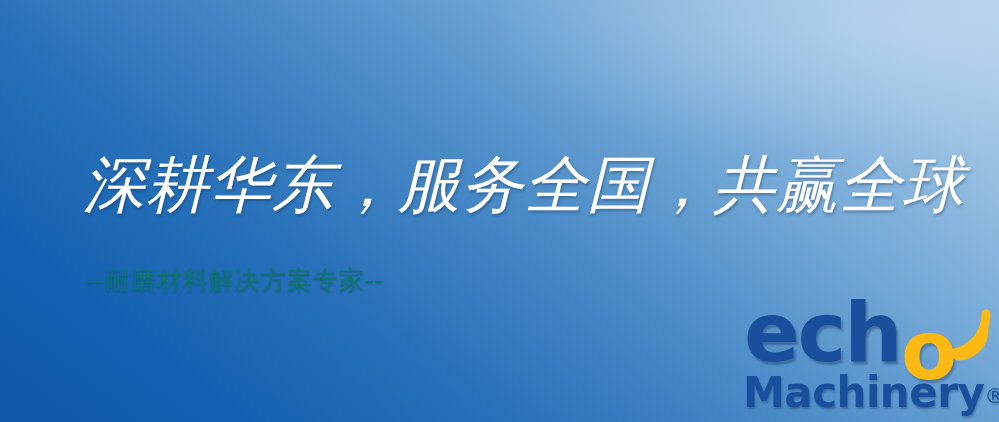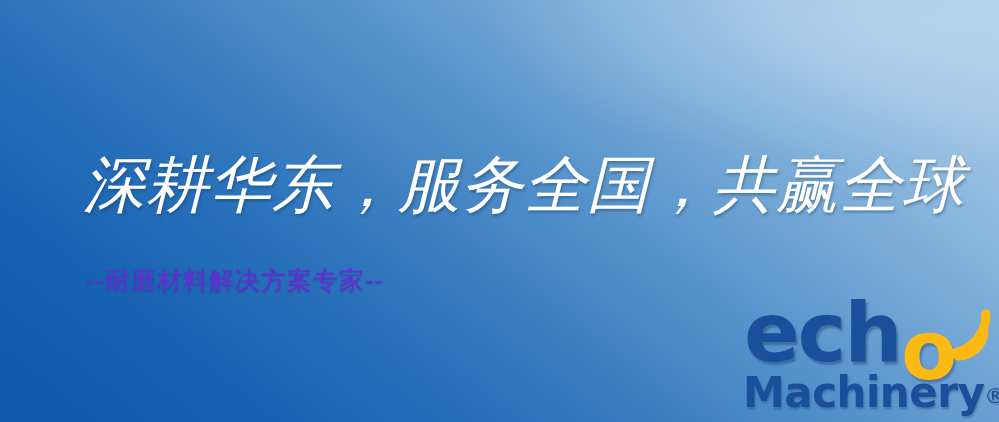--- a/index.html
+++ b/index.html
@@ -54,21 +54,21 @@
   }
 
   
   #subtitle {
     position: absolute;
     left: 86px;
     top: 266px;
     font-family: "DejaVu Serif", "Liberation Serif", serif;
     font-size: 25px;
     line-height: 1.2;
-    color: #6d28d9;
+    color: #0f766e;
     letter-spacing: 1px;
     white-space: nowrap;
     text-shadow: 0px 1px 2px rgba(10,48,92,0.35);
   }
 
   
   #logo {
     position: absolute;
     left: 742px;
     top: 296px;

